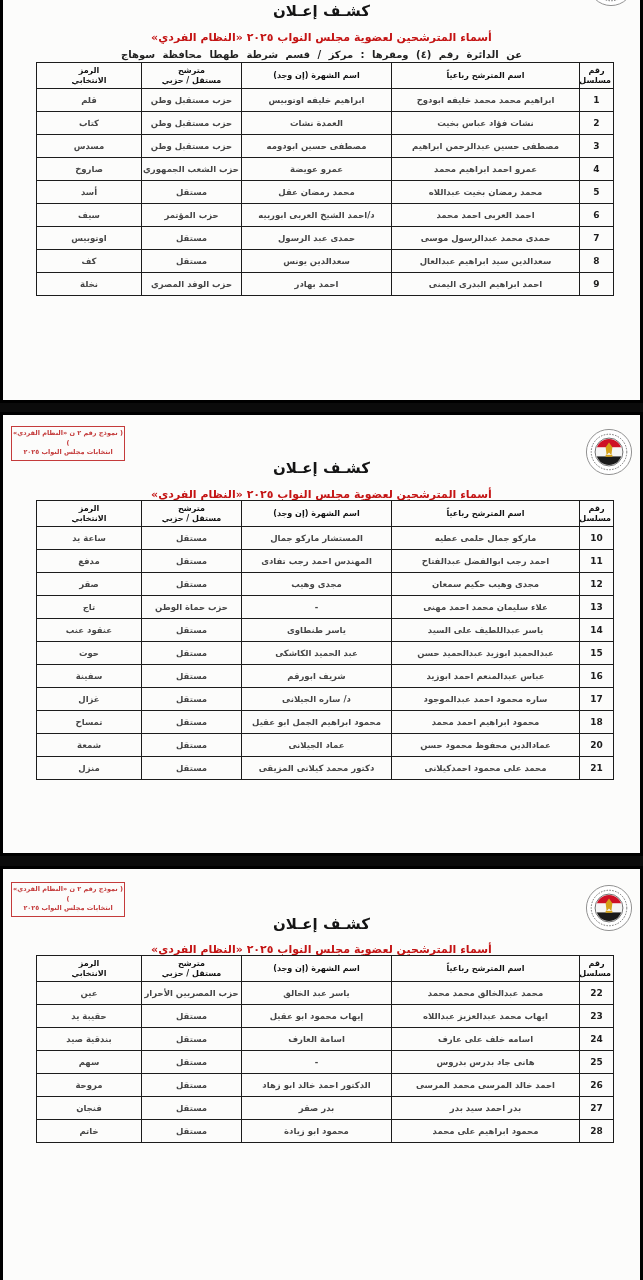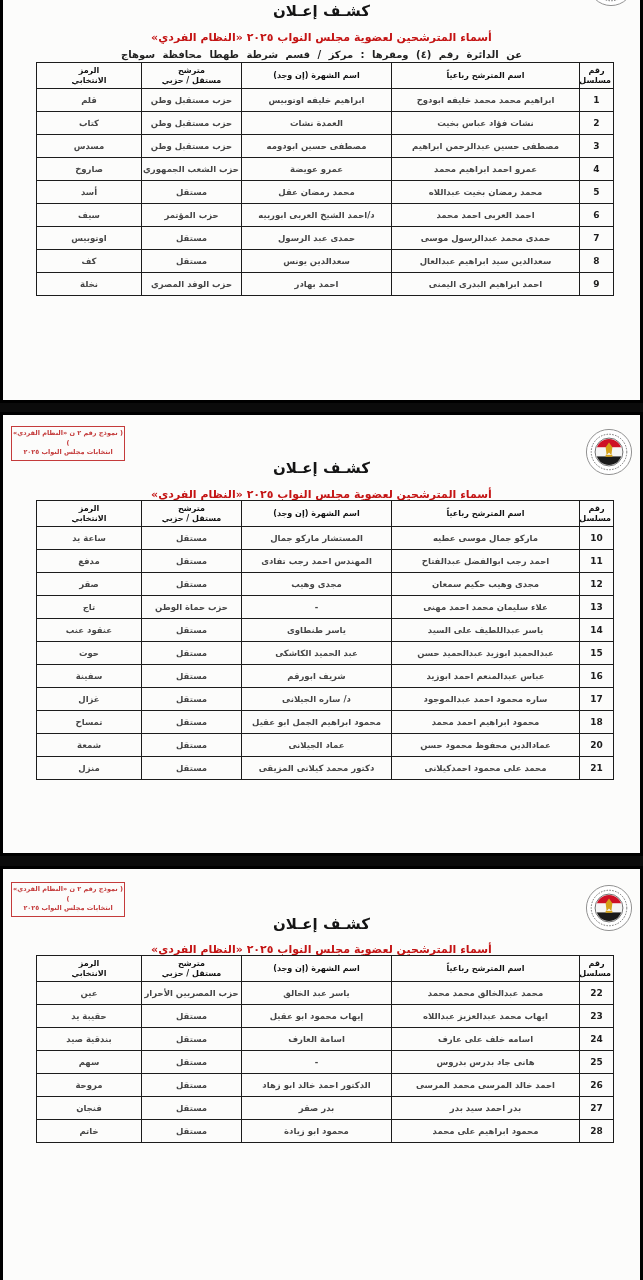--- a/index.html
+++ b/index.html
@@ -208,21 +208,21 @@
       <th data-name="header-alias">اسم الشهرة (إن وجد)</th>
       <th data-name="header-party">مترشح
 مستقل / حزبي</th>
       <th data-name="header-symbol">الرمز
 الانتخابي</th>
     </tr>
       </thead>
     <tbody>
         <tr data-name="table-row">
           <td data-name="cell-serial">10</td>
-          <td data-name="cell-name">ماركو جمال موسى عطيه</td>
+          <td data-name="cell-name">ماركو جمال حلمى عطيه</td>
           <td data-name="cell-alias">المستشار ماركو جمال</td>
           <td data-name="cell-party">مستقل</td>
           <td data-name="cell-symbol">ساعة يد</td>
         </tr>
         <tr data-name="table-row">
           <td data-name="cell-serial">11</td>
           <td data-name="cell-name">احمد رجب ابوالفضل عبدالفتاح</td>
           <td data-name="cell-alias">المهندس احمد رجب تفادى</td>
           <td data-name="cell-party">مستقل</td>
           <td data-name="cell-symbol">مدفع</td>

